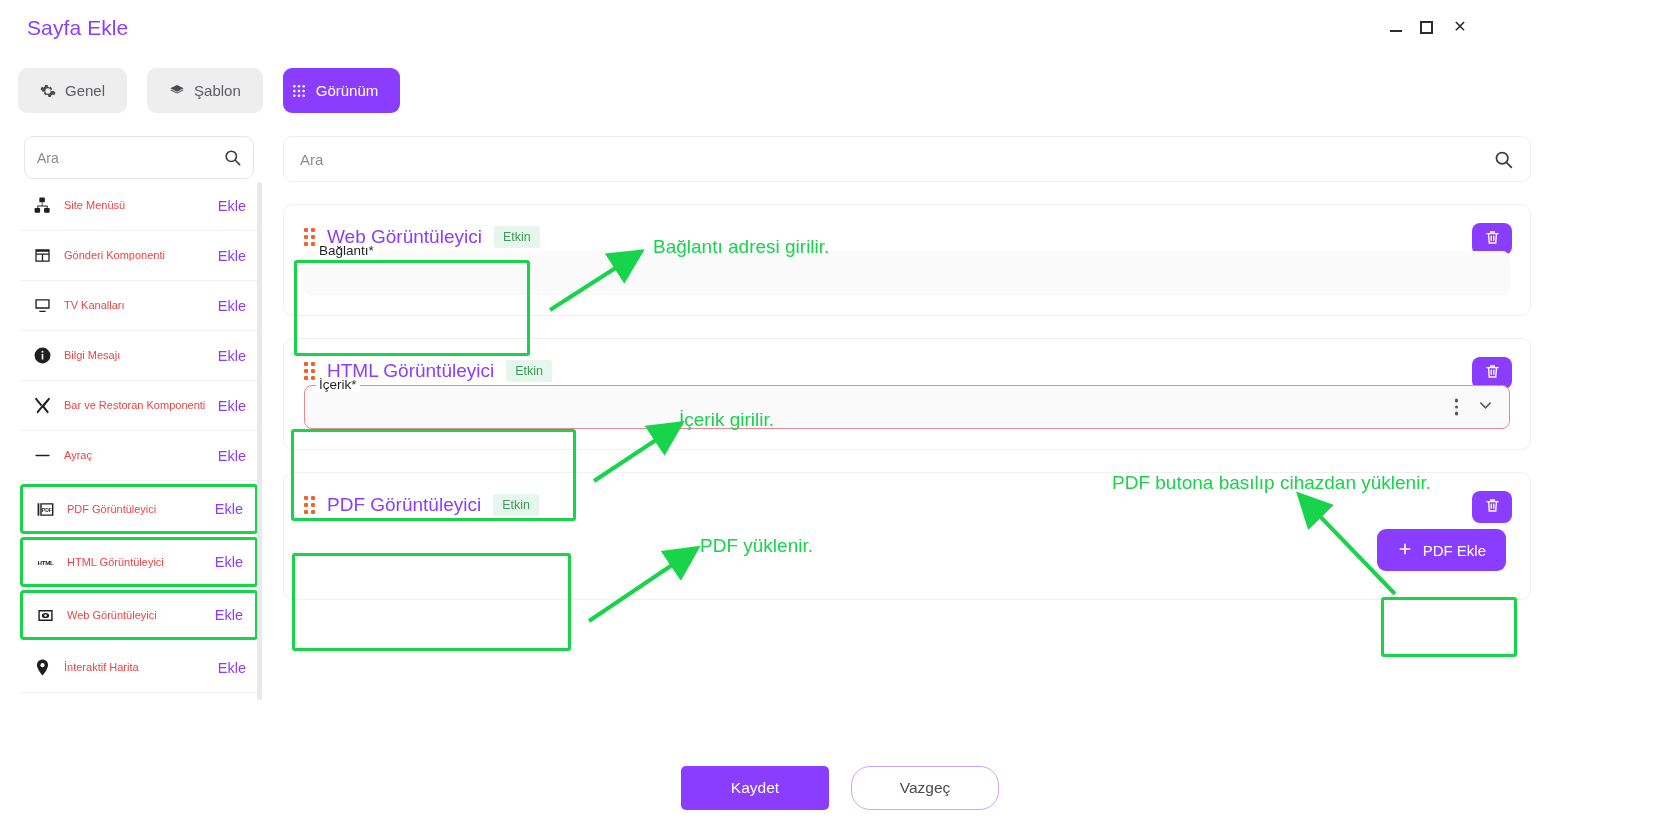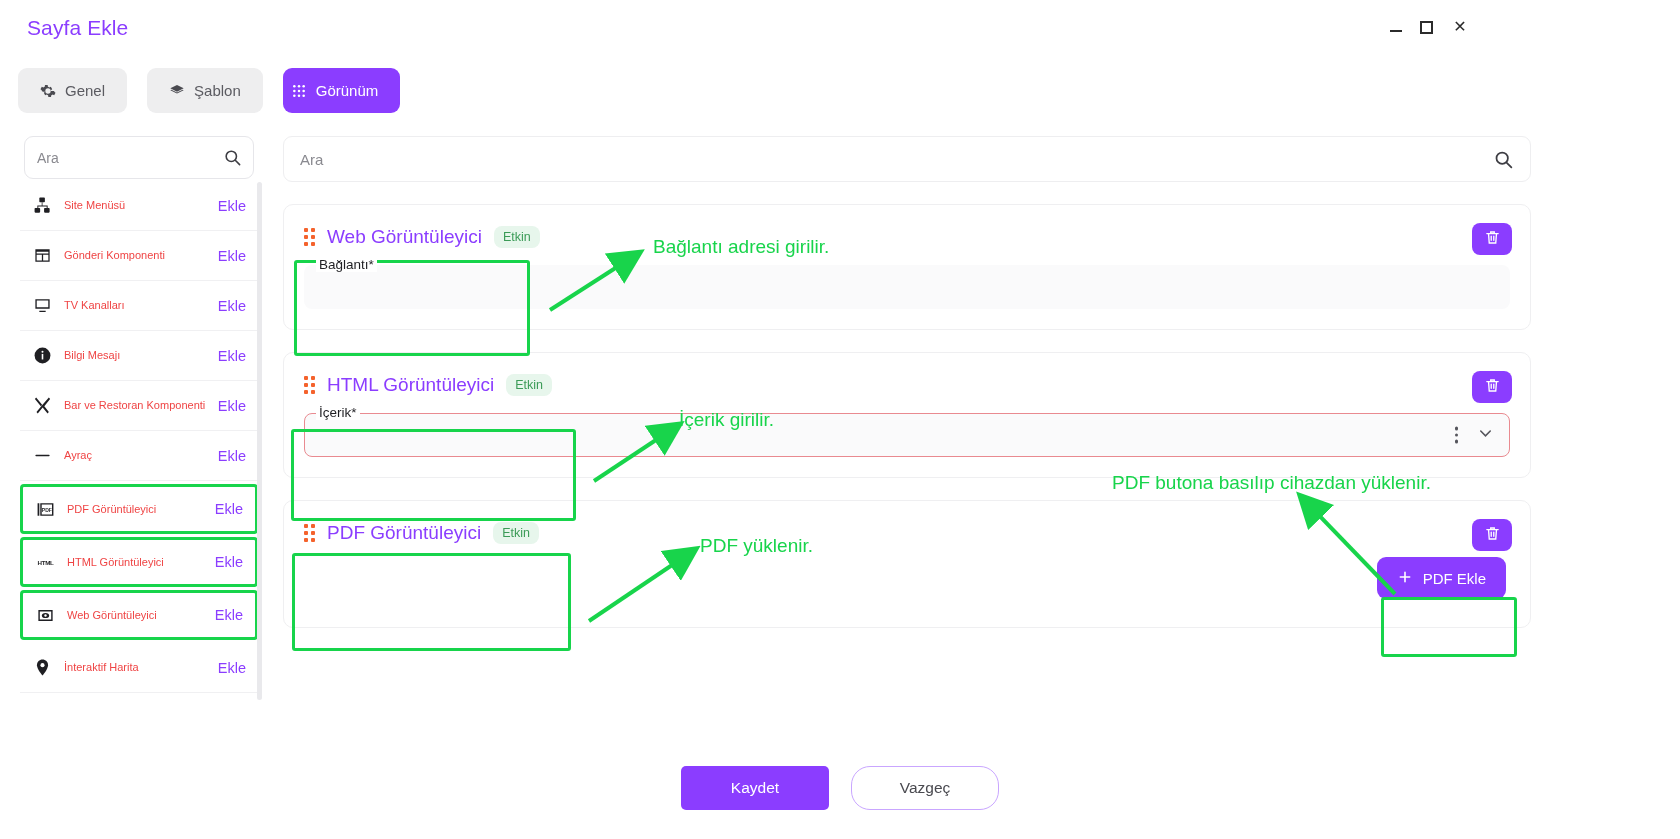--- a/index.html
+++ b/index.html
@@ -102,30 +102,30 @@
     position: relative; margin-top: 22px;
     border: 1px solid #efeff1; border-radius: 10px;
     background: #ffffff; padding: 18px 20px 20px 20px;
   }
   .card-head { display: flex; align-items: center; gap: 12px; height: 28px; }
   .grip { display: grid; grid-template-columns: 4px 4px; gap: 3px; }
   .grip i { width: 4px; height: 4px; background: #f4622c; border-radius: 1px; display: block; }
   .card-title { font-size: 19px; color: #8b3dff; }
   .chip {
     font-size: 12.5px; color: #3b9b57; background: #e7f6ec;
-    padding: 4px 9px; border-radius: 8px;
+    padding: 4px 9px; border-radius: 2px;
   }
   .del-btn {
     position: absolute; right: 18px; top: 18px;
     width: 40px; height: 32px; border-radius: 8px; border: none;
     background: #8b3dff; color: #fff; cursor: pointer;
     display: flex; align-items: center; justify-content: center;
   }
 
-  .field { position: relative; margin-top: 14px; }
+  .field { position: relative; }
   .field-label {
     position: absolute; left: 12px; top: -8px;
     background: #fff; padding: 0 3px;
     font-size: 13.5px; color: #1f1f23; z-index: 3;
   }
   .field-box {
     height: 44px; border-radius: 8px; background: #fafafb;
     border: 1px solid transparent;
   }
   .field-box.err { border-color: #e98a90; position: relative; }

